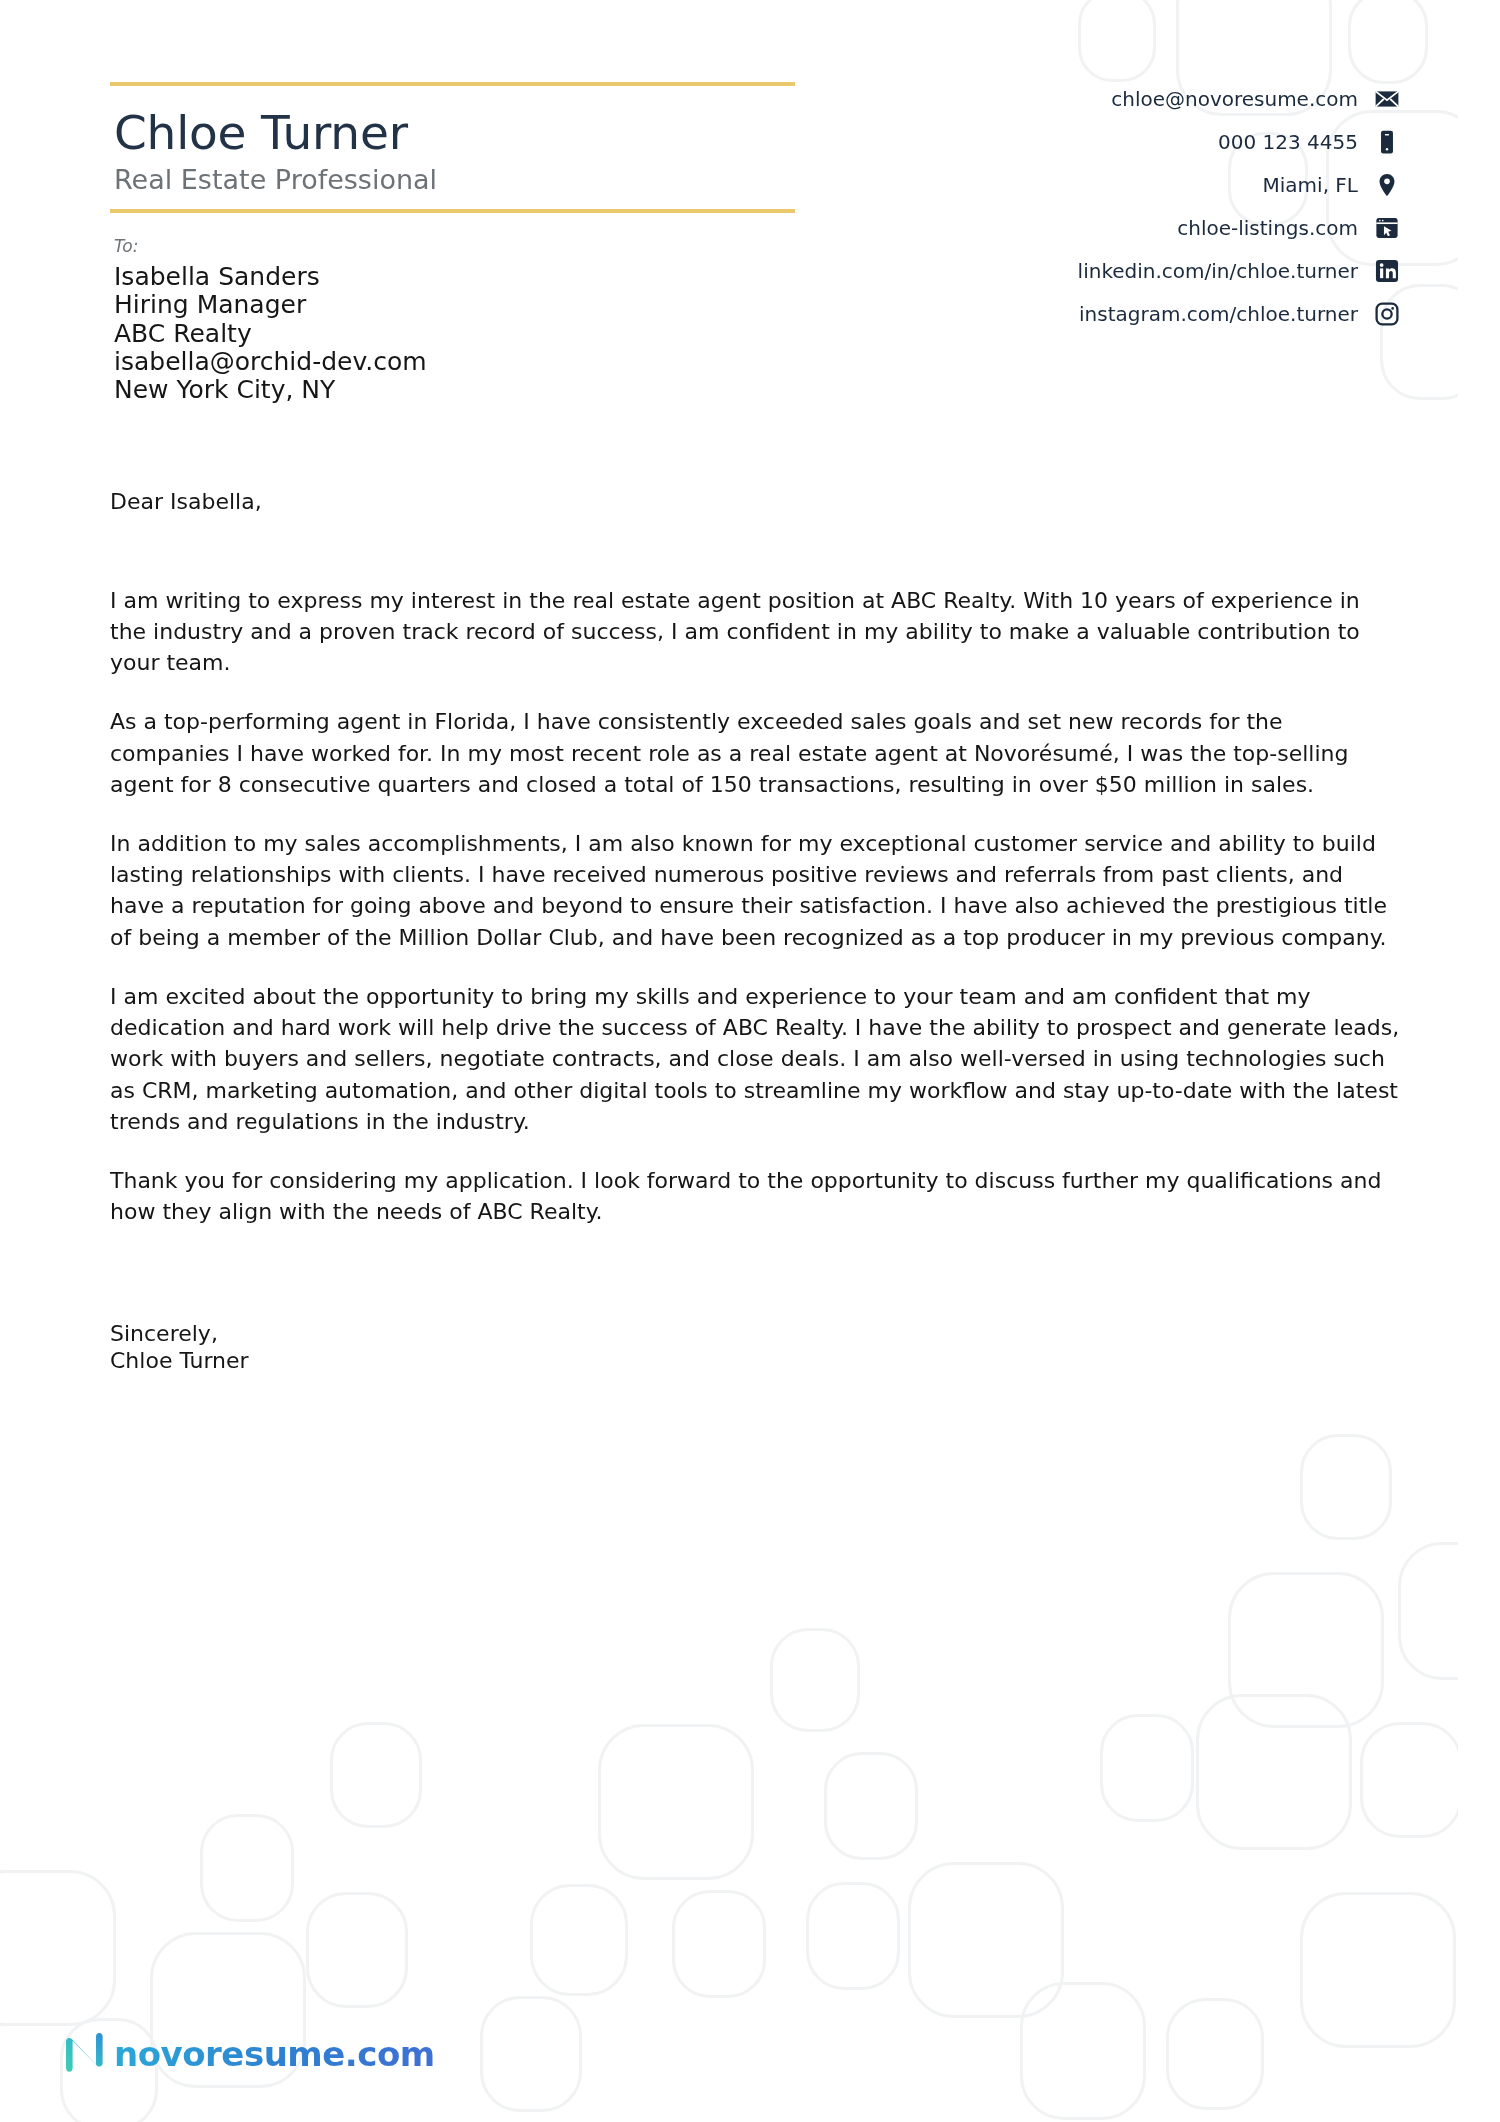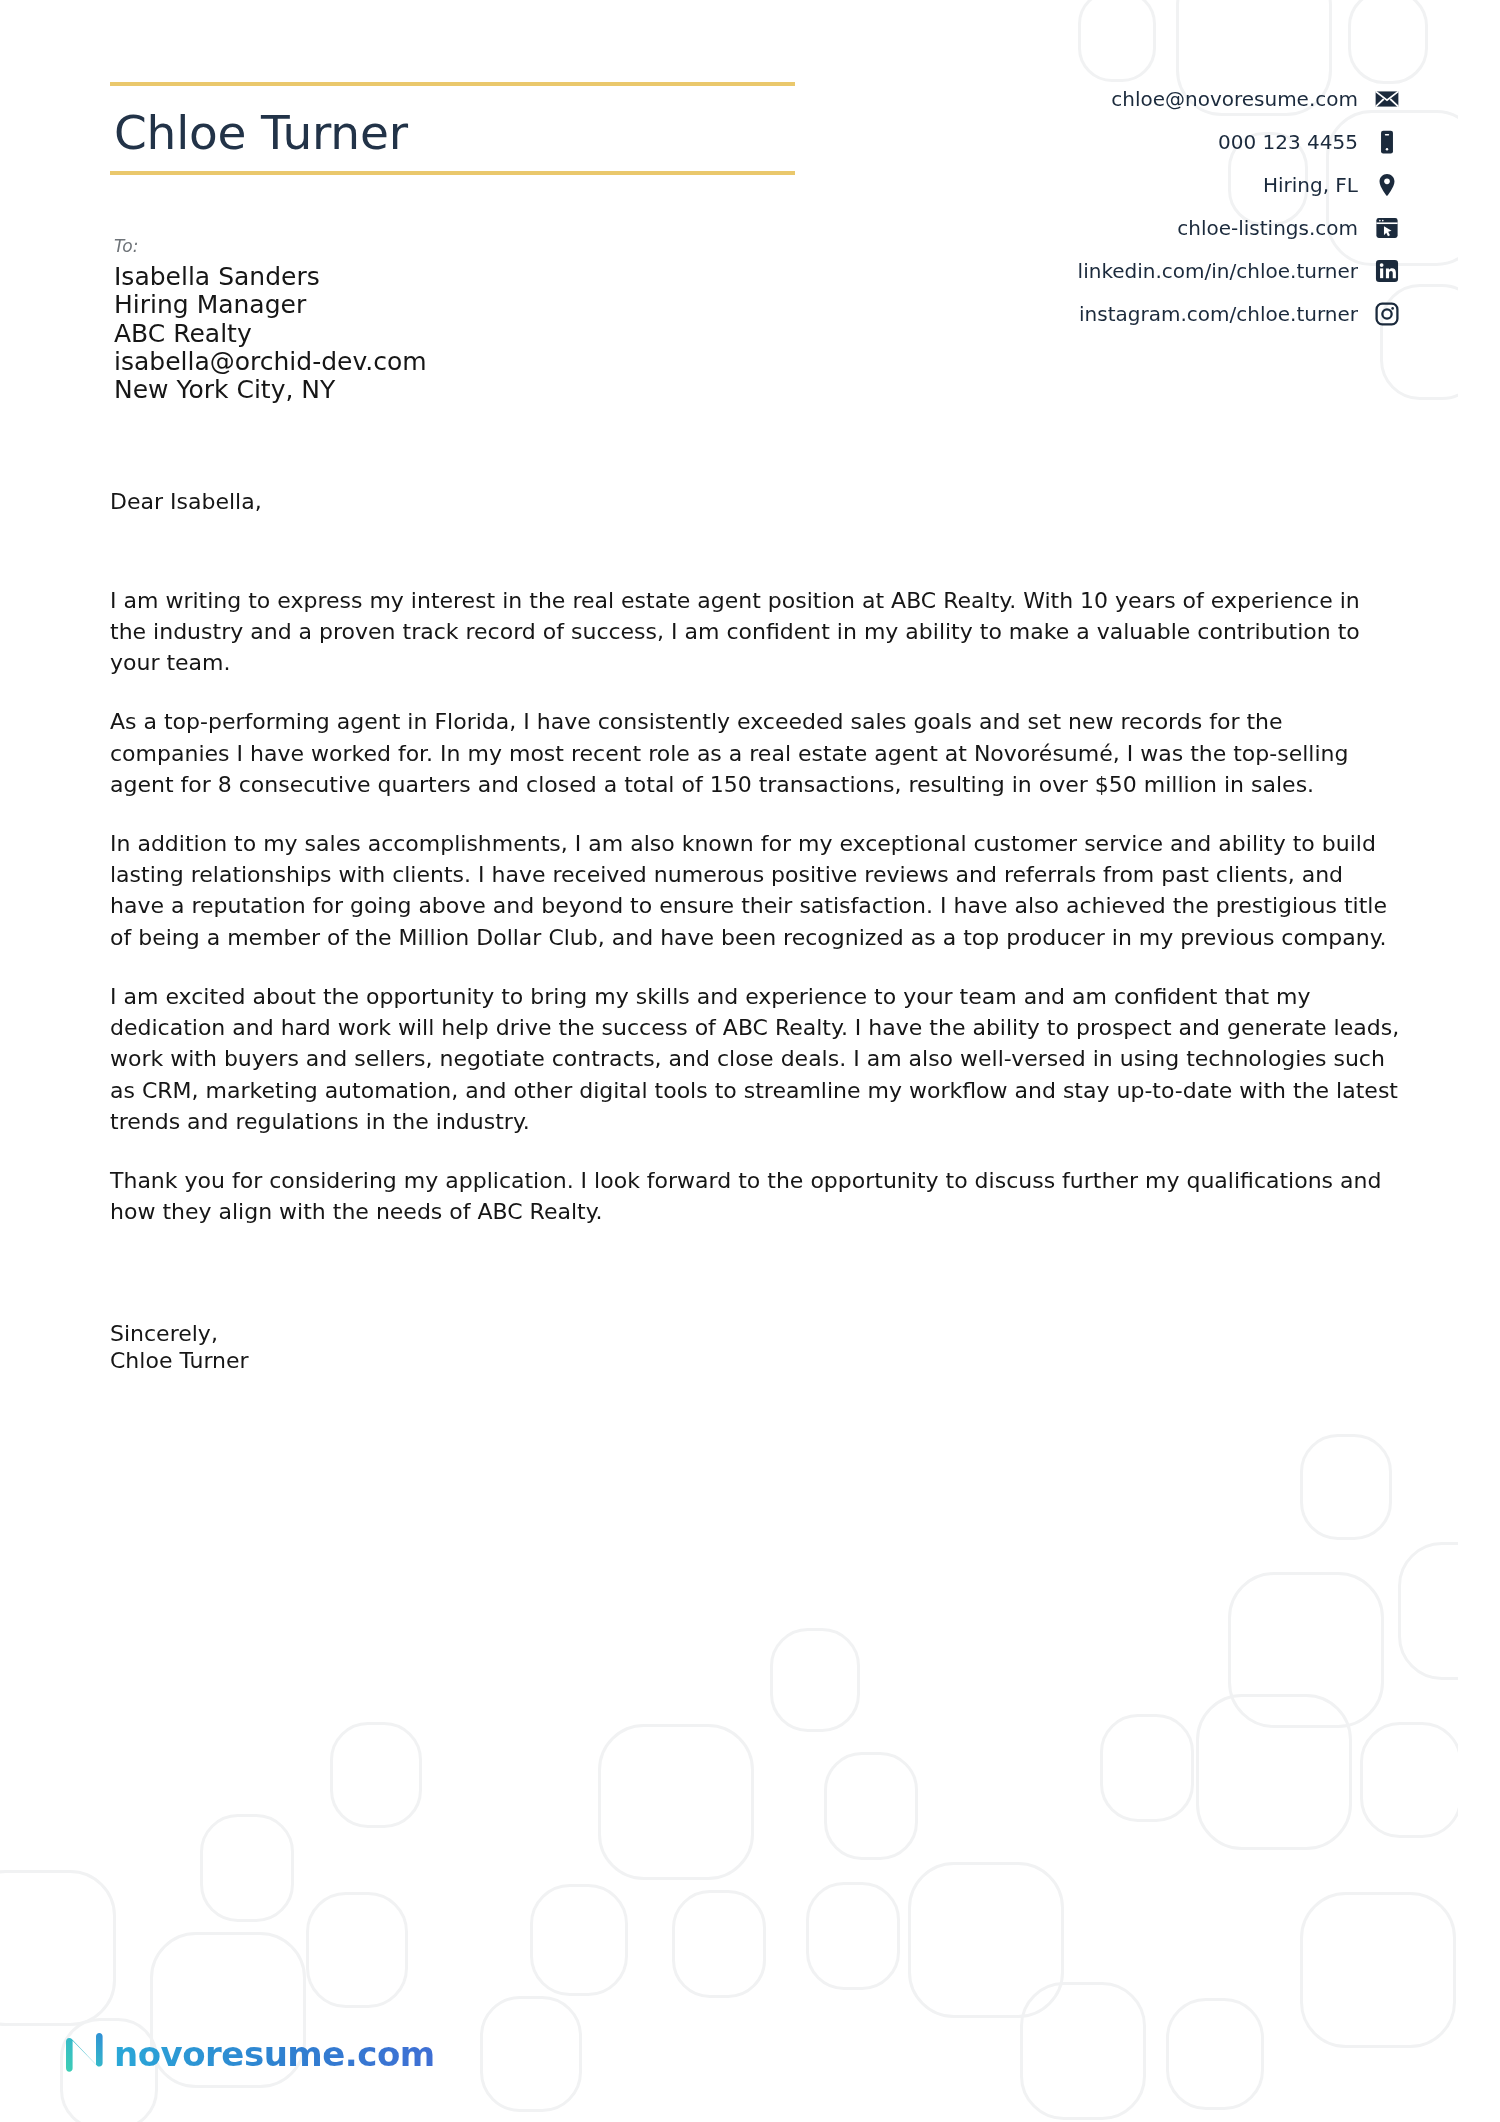--- a/index.html
+++ b/index.html
@@ -224,20 +224,21 @@
       <div class="wm-shape" style="left:1020px; top:560px; width:120px; height:132px; border-radius:44px;"></div>
       <div class="wm-shape" style="left:1166px; top:576px; width:92px;  height:106px; border-radius:40px;"></div>
       <div class="wm-shape" style="left:1300px; top:470px; width:150px; height:150px; border-radius:46px;"></div>
     </div>
   </div>
 
   <div class="header">
     <div class="rule"></div>
     <div class="identity">
       <div class="name">Chloe Turner</div>
+      <div class="job-title">Real Estate Professional</div>
     </div>
     <div class="rule"></div>
   </div>
 
   <div class="recipient">
     <div class="to-label">To:</div>
     <div class="recipient-line">Isabella Sanders</div>
     <div class="recipient-line">Hiring Manager</div>
     <div class="recipient-line">ABC Realty</div>
     <div class="recipient-line">isabella@orchid-dev.com</div>
@@ -262,21 +263,21 @@
       <span class="contact-icon">
         <svg width="26" height="26" viewBox="0 0 24 24">
           <rect x="6.5" y="1.5" width="11" height="21" rx="2" fill="#1b2a3c"></rect>
           <rect x="10" y="4.6" width="4" height="1.3" rx="0.6" fill="#ffffff"></rect>
           <circle cx="12" cy="18.6" r="1.15" fill="#ffffff"></circle>
         </svg>
       </span>
     </div>
 
     <div class="contact-row">
-      <span class="contact-text">Hiring, FL</span>
+      <span class="contact-text">Miami, FL</span>
       <span class="contact-icon">
         <svg width="26" height="26" viewBox="0 0 24 24">
           <path d="M12 1.8c-3.8 0-6.9 3.1-6.9 6.9 0 5.2 6.9 13.5 6.9 13.5s6.9-8.3 6.9-13.5c0-3.8-3.1-6.9-6.9-6.9z" fill="#1b2a3c"></path>
           <circle cx="12" cy="8.6" r="2.6" fill="#ffffff"></circle>
         </svg>
       </span>
     </div>
 
     <div class="contact-row">
       <span class="contact-text">chloe-listings.com</span>

